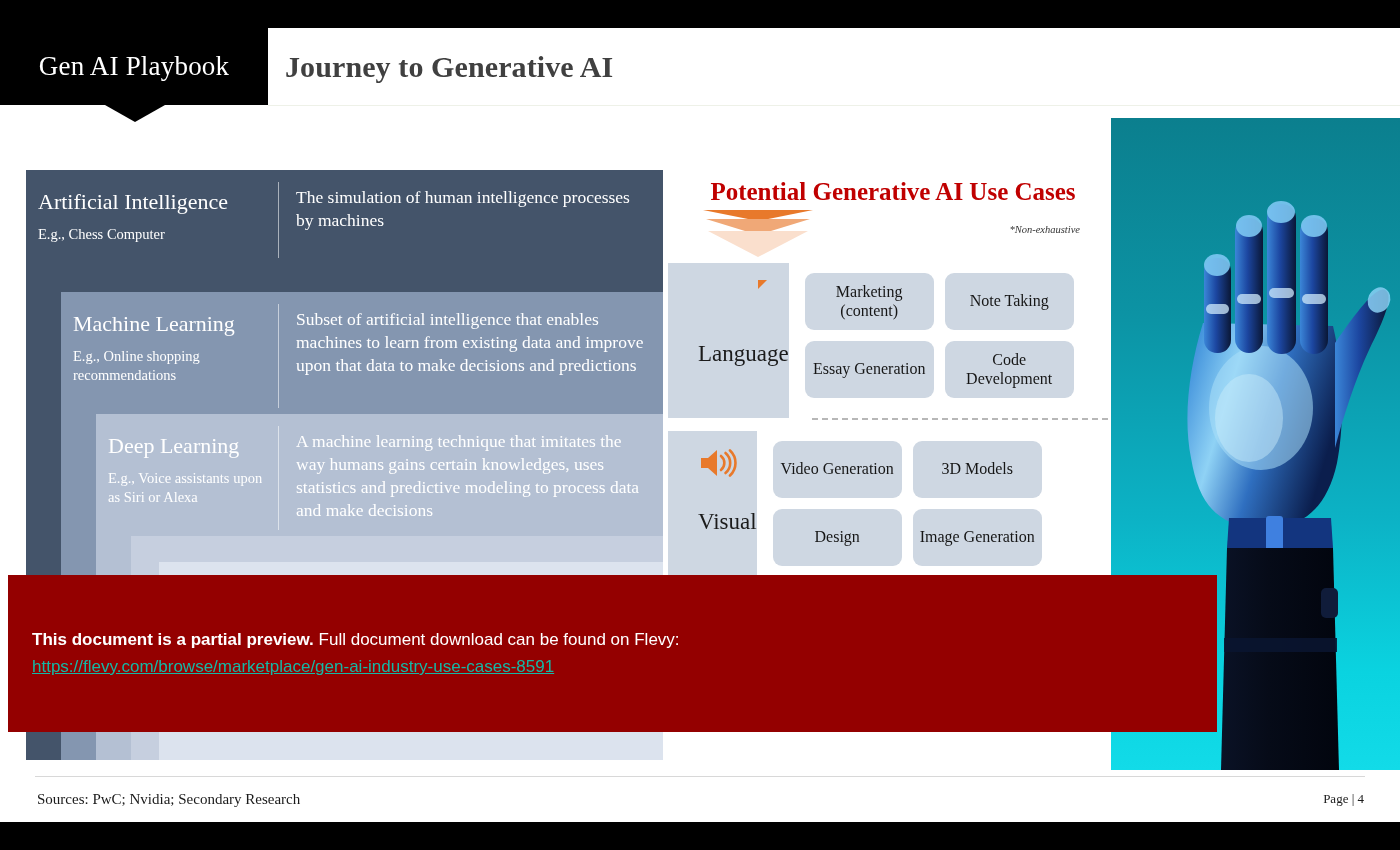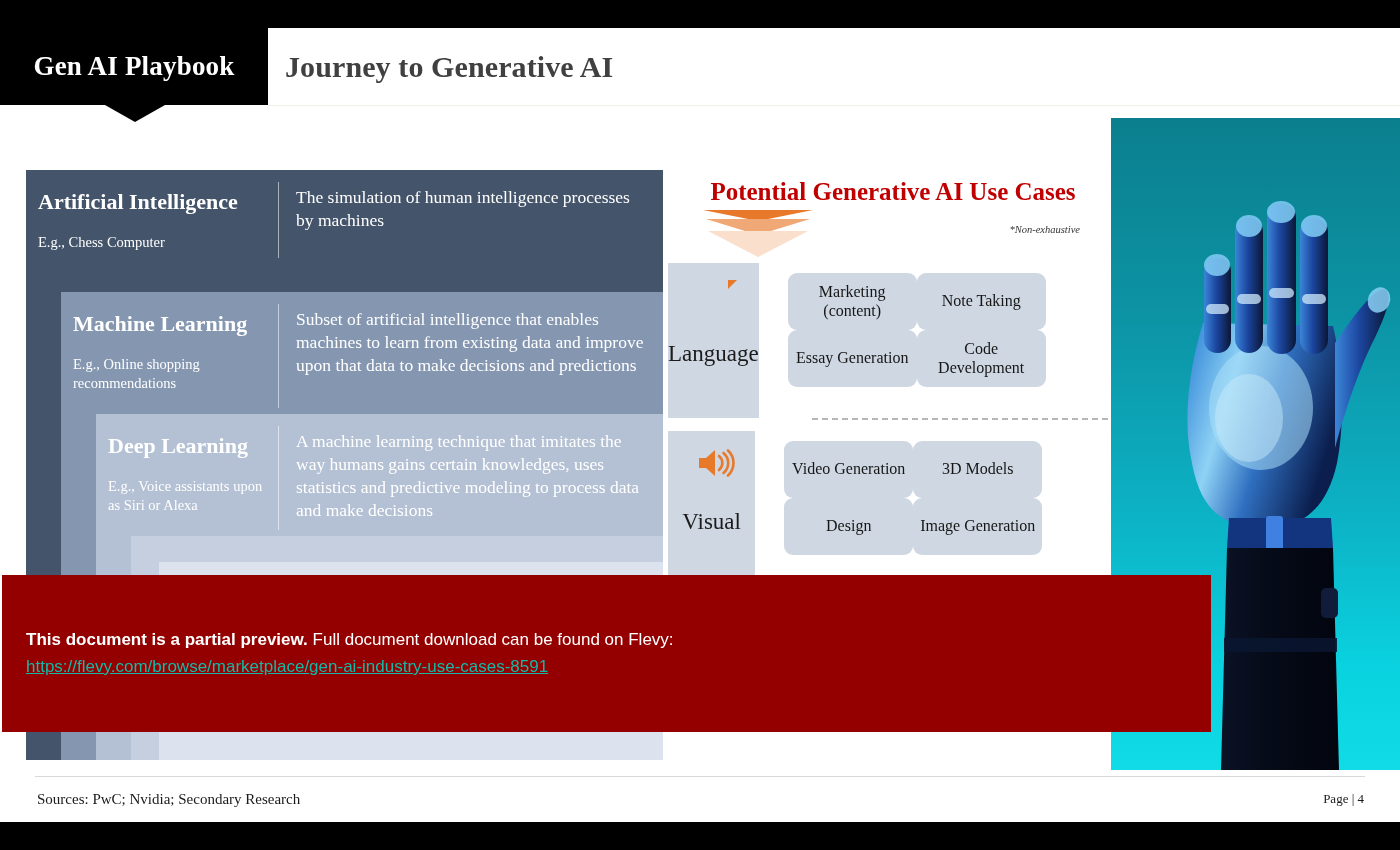--- a/index.html
+++ b/index.html
@@ -16,21 +16,21 @@
     position: absolute; left: 0; top: 0; width: 1400px; height: 28px;
     background: #000000;
   }
 
   
   .brand-tab {
     position: absolute; left: 0; top: 28px; width: 268px; height: 77px;
     background: #000000;
     color: #ffffff;
     display: flex; align-items: center; justify-content: center;
-    font-size: 27px; font-weight: bold;
+    font-size: 27px; font-weight: normal;
     letter-spacing: 0.2px;
     z-index: 4;
   }
   .brand-notch {
     position: absolute; left: 105px; top: 105px;
     width: 0; height: 0;
     border-left: 30px solid transparent;
     border-right: 30px solid transparent;
     border-top: 17px solid #000000;
     z-index: 4;
@@ -48,22 +48,22 @@
 
   
   .ai-diagram { position: absolute; left: 26px; top: 170px; width: 637px; height: 590px; }
 
   .layer { position: absolute; display: flex; }
   .layer .lbl {
     position: relative;
     padding: 16px 14px 10px 12px;
     color: #ffffff;
   }
-  .layer .lbl .ttl { font-size: 22px; line-height: 1.42; font-weight: bold; }
-  .layer .lbl .eg  { font-size: 14.5px; line-height: 1.28; margin-top: 16px; }
+  .layer .lbl .ttl { font-size: 22px; line-height: 1.42; font-weight: normal; }
+  .layer .lbl .eg  { font-size: 14.5px; line-height: 1.28; margin-top: 8px; }
   .layer .divider {
     position: absolute; top: 12px; width: 1px;
     background: rgba(255,255,255,0.55);
   }
   .layer .desc {
     padding: 16px 16px 10px 18px;
     color: #ffffff; font-size: 17.5px; line-height: 1.32;
   }
 
   
@@ -108,24 +108,24 @@
     font-size: 10.5px; color: #333333; font-style: italic;
   }
 
   .uc-row { position: absolute; left: 0; display: flex; }
   .uc-cat {
     width: 139px; background: #ced7e2;
     display: flex; align-items: center; justify-content: center;
     position: relative;
     font-size: 23px; color: #1b1b1b;
   }
-  .uc-cat .cat-label { padding-top: 26px; }
+  .uc-cat .cat-label { padding-top: 26px; padding-left: 30px; }
   .cat-icon { position: absolute; right: 18px; top: 18px; }
 
-  .uc-cards { display: flex; flex-wrap: wrap; gap: 0; margin-left: 29px; align-content: flex-start; padding-top: 10px; }
+  .uc-cards { display: flex; flex-wrap: wrap; gap: 11px; margin-left: 16px; align-content: flex-start; padding-top: 10px; }
   .uc-card {
     width: 129px; height: 57px; background: #ced7e2; border-radius: 9px;
     display: flex; align-items: center; justify-content: center; text-align: center;
     font-size: 16px; line-height: 1.18; color: #161616; padding: 0 4px;
   }
 
   .row-language { top: 85px; height: 155px; }
   .row-language .uc-cat { height: 155px; }
   .row-visual   { top: 253px; height: 155px; }
   .row-visual   .uc-cat { height: 155px; }
@@ -152,21 +152,21 @@
   
   .hero {
     position: absolute; left: 1111px; top: 118px; width: 289px; height: 652px;
     background: linear-gradient(180deg, #0b7f8e 0%, #0c93a4 30%, #0cb3c6 62%, #0ad3e0 85%, #12dbe8 100%);
     overflow: hidden;
   }
   .hero svg { position: absolute; left: 0; top: 0; }
 
   
   .preview-banner {
-    position: absolute; left: 2px; top: 575px; width: 1209px; height: 157px;
+    position: absolute; left: 8px; top: 575px; width: 1209px; height: 157px;
     background: #940000;
   }
   .preview-line1 {
     position: absolute; left: 24px; top: 55px;
     font-family: "Liberation Sans", sans-serif; font-size: 17px; color: #ffffff;
   }
   .preview-line1 b { font-weight: bold; }
   .preview-url {
     position: absolute; left: 24px; top: 82px;
     font-family: "Liberation Sans", sans-serif; font-size: 17px; color: #14b8a6;

